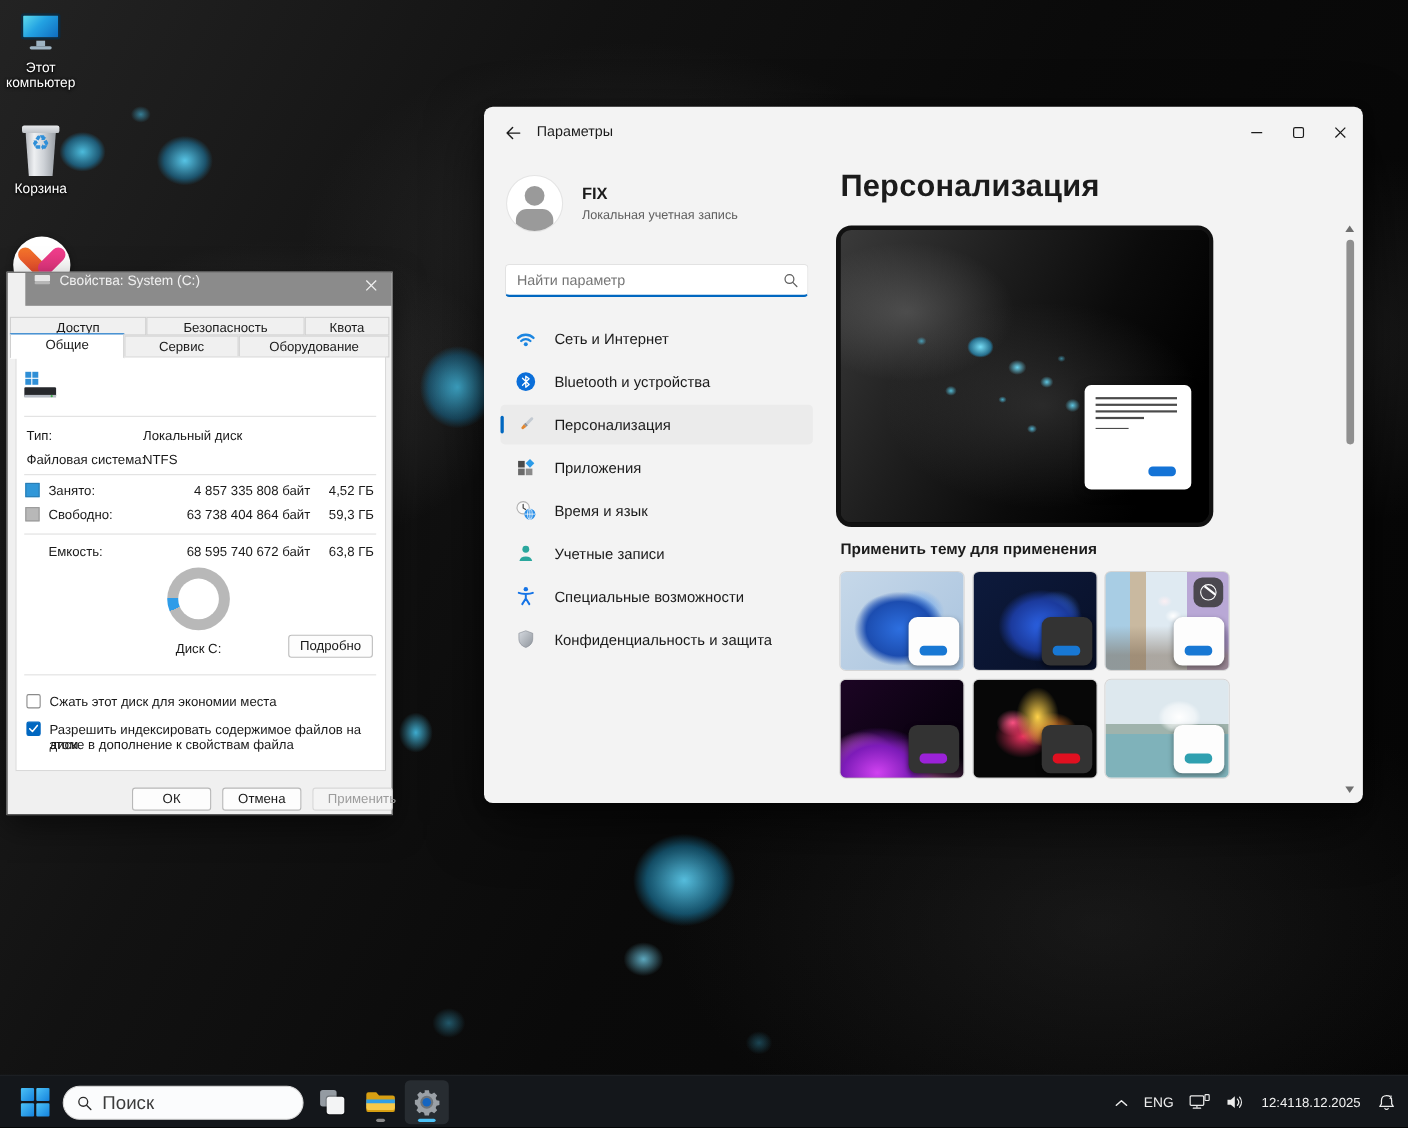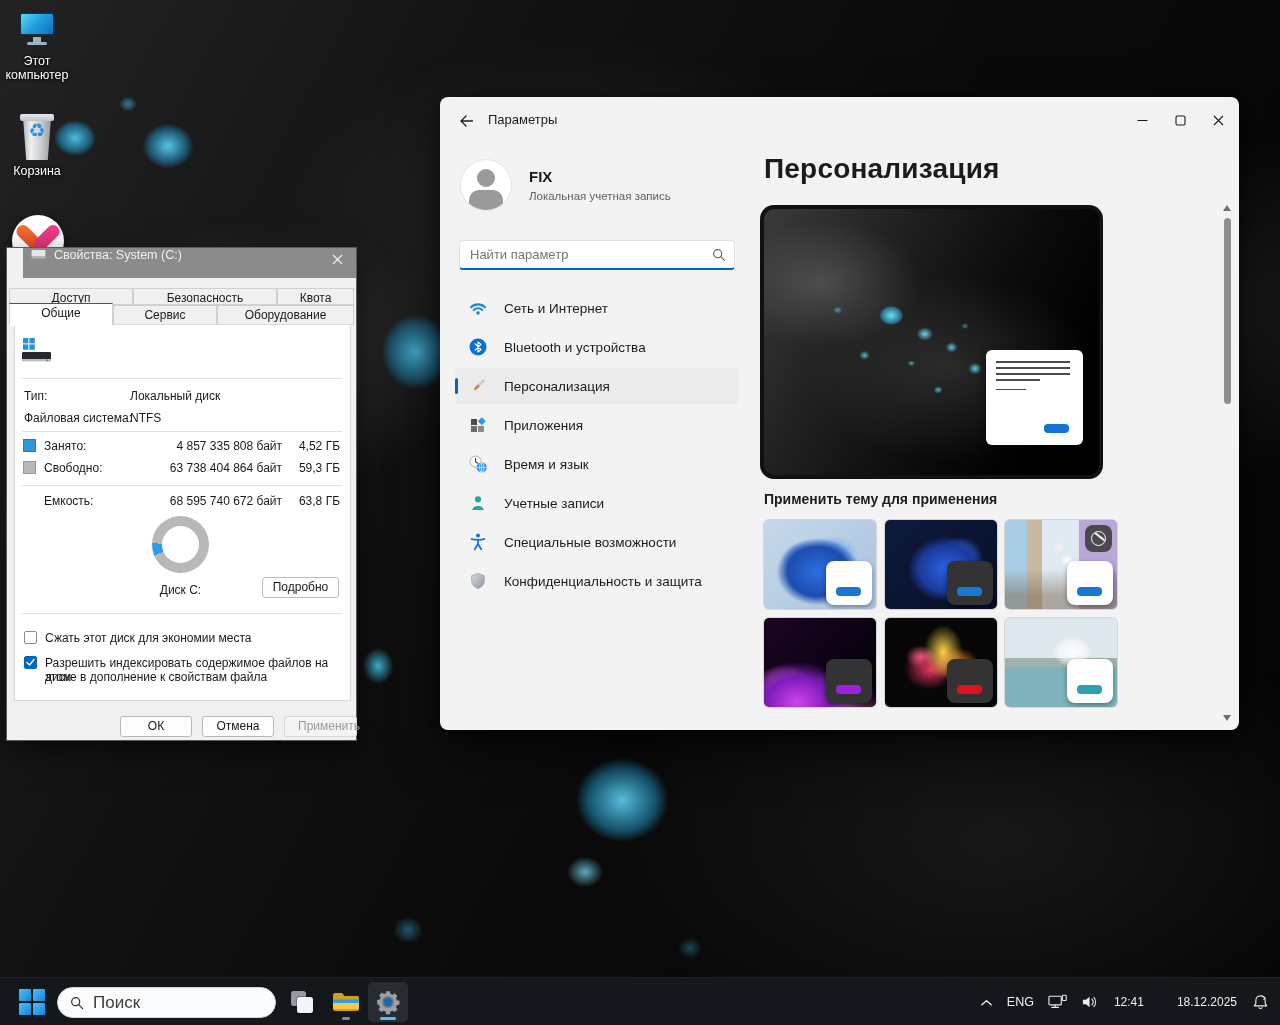--- a/index.html
+++ b/index.html
@@ -133,21 +133,21 @@
   .tb-search{position:absolute;left:57px;top:9px;width:219px;height:31px;border-radius:16px;background:#fbfcfd;border:1px solid #d8d8d8;display:flex;align-items:center;padding:0 12px;color:#3c3c3c;font-size:17px;}
   .tview{position:relative;width:24px;height:24px;}
   .tview .b{position:absolute;left:1px;top:1px;width:15px;height:15px;background:#949ba2;border-radius:2.5px;}
   .tview .f{position:absolute;right:1px;bottom:1px;width:16px;height:16px;background:#f3f4f5;border-radius:2.5px;box-shadow:0 0 0 1px rgba(0,0,0,.25);}
   .run-dot{position:absolute;bottom:2px;left:50%;transform:translateX(-50%);width:8px;height:3px;border-radius:2px;background:#8a8a8a;}
   .active-pill{position:absolute;bottom:2px;left:50%;transform:translateX(-50%);width:16px;height:3px;border-radius:2px;background:#4cc2f7;}
   .tb-ic.active{background:#272c31;}
   .tray{position:absolute;right:0;top:0;height:48px;display:flex;align-items:center;color:#f0f0f0;}
   .tray .seg{height:40px;display:flex;align-items:center;justify-content:center;border-radius:5px;padding:0 7px;}
   .tr-lang{font-size:12.5px;}
-  .tr-clock{font-size:12px;line-height:13px;text-align:right;gap:33px;}
+  .tr-clock{font-size:12px;line-height:13px;text-align:right;}
 </style>
 </head>
 <body>
 
 <div class="screen">
   <div class="wallpaper"></div>
 
   <div class="dicon" style="left:0;top:10px;">
     <div class="art pc-art">
       <div class="pc-screen"></div>

